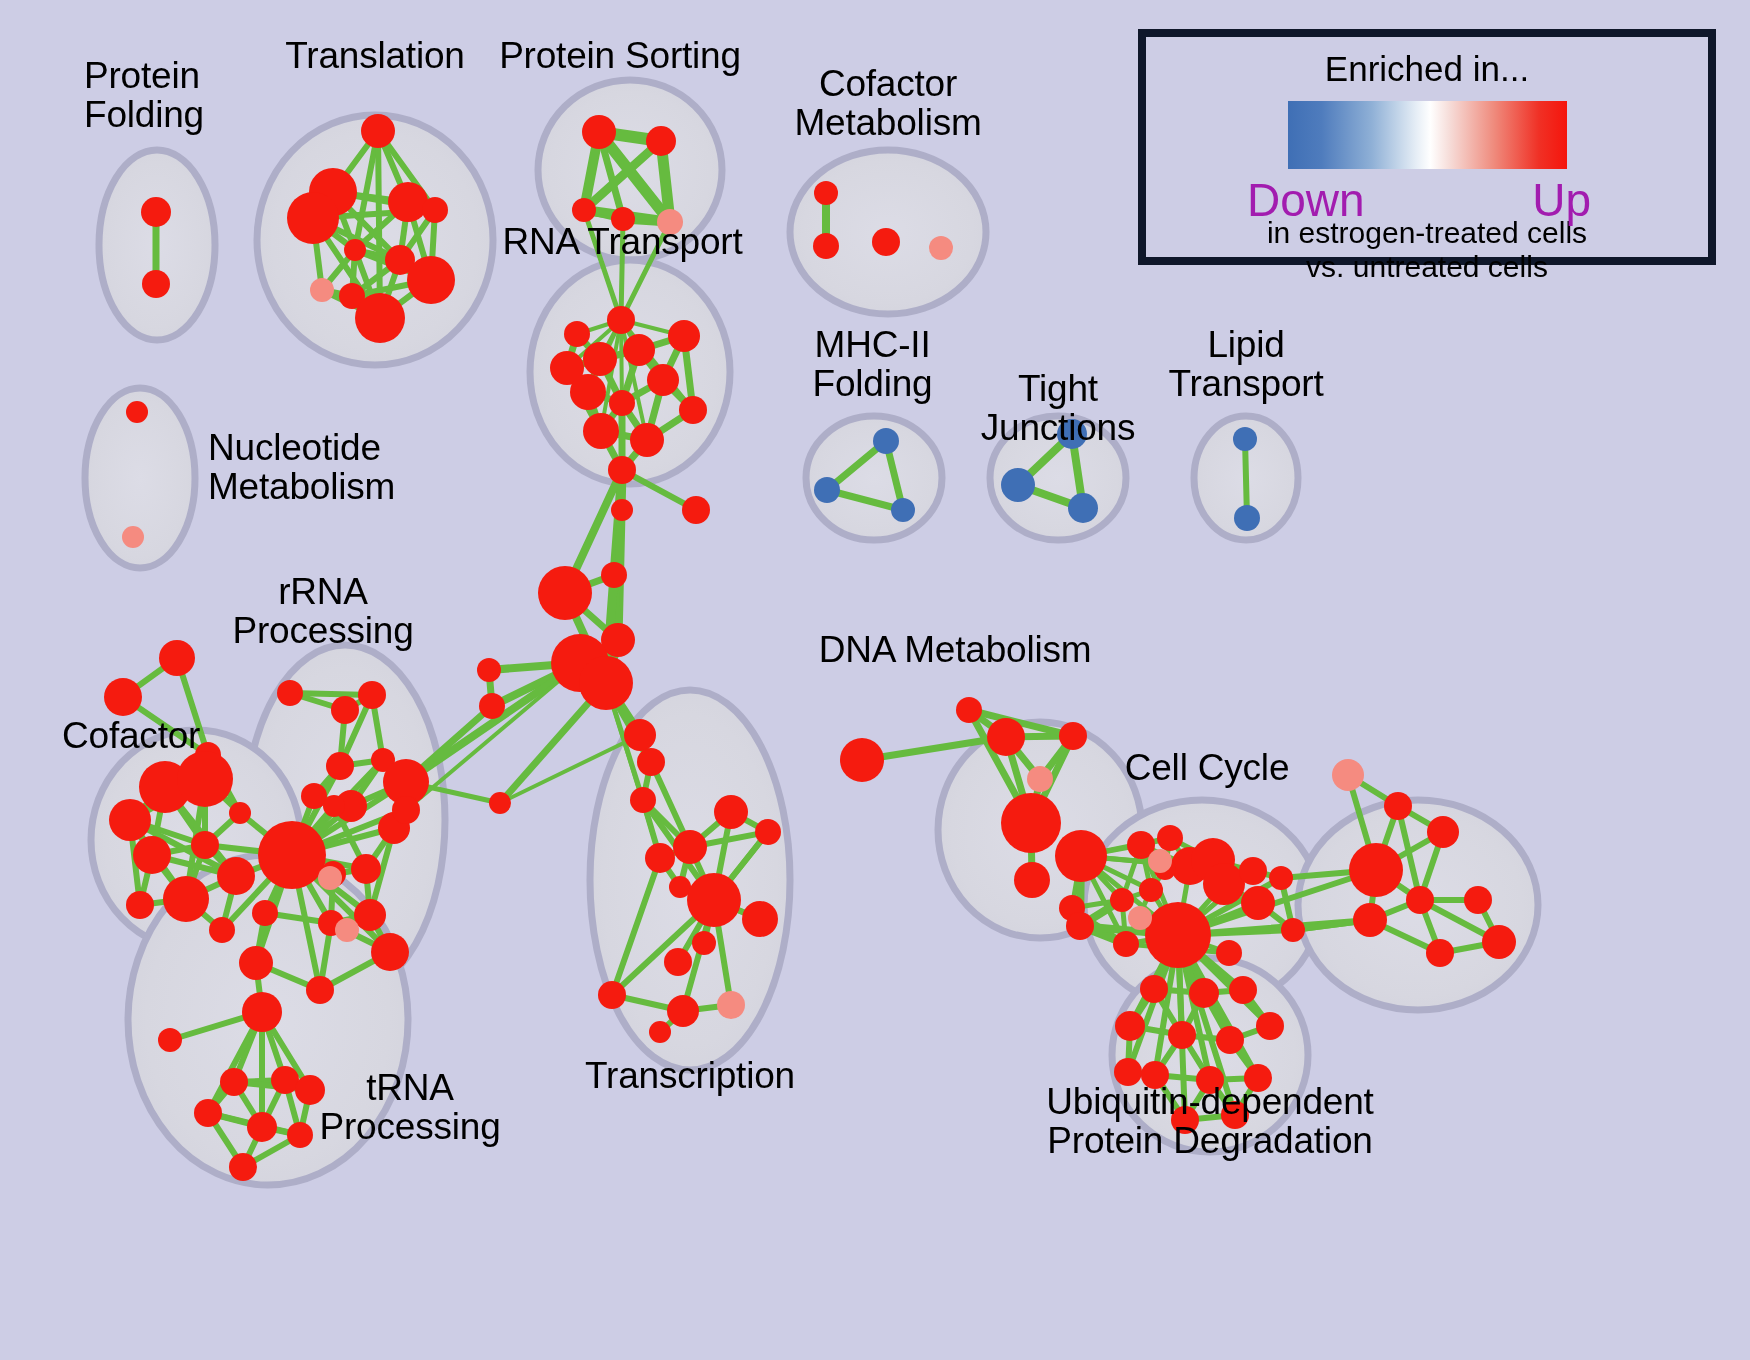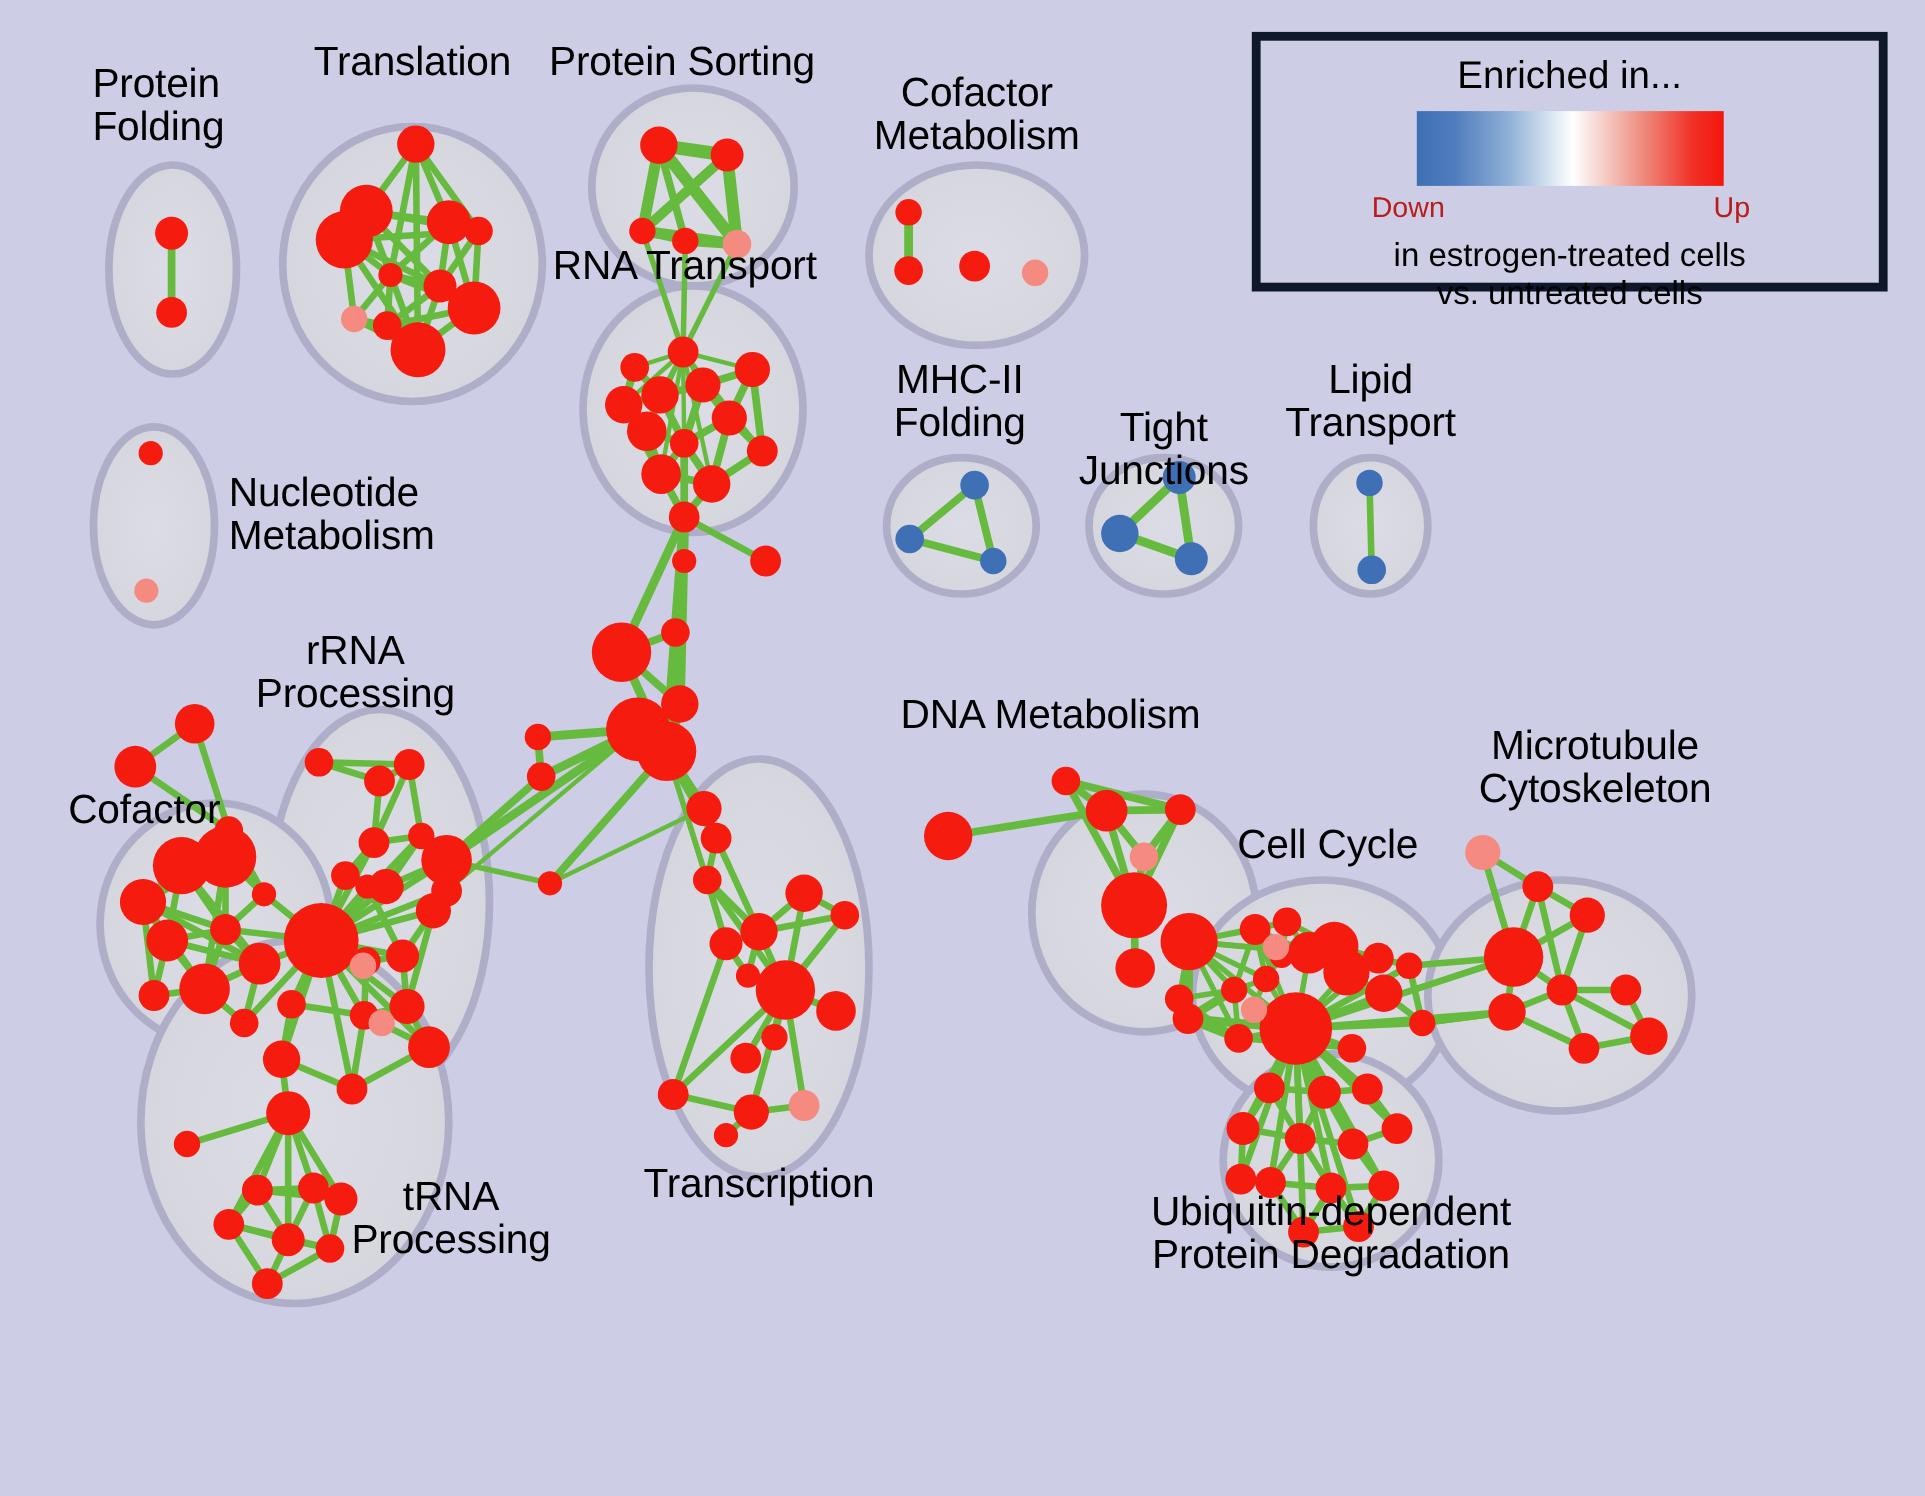--- a/index.html
+++ b/index.html
@@ -44,21 +44,21 @@
   #legend-bar{
     margin:12px auto 0 auto;
     width:279px;height:68px;
     background:linear-gradient(to right,
       #3f6fb5 0%, #4f7cbd 12%, #8fb0d6 30%,
       #e6eef6 46%, #ffffff 51%, #f6dcd8 58%,
       #ef8a7c 74%, #f03025 90%, #f5150c 100%);
   }
   #legend-ends{
     position:relative;width:360px;margin:4px auto 0 auto;
-    height:42px;font-size:26px;color:#b91c1c;
+    height:42px;font-size:46px;color:#a21caf;
   }
   #legend-down{position:absolute;left:0;top:0;}
   #legend-up{position:absolute;right:16px;top:0;}
   #legend-sub{
     text-align:center;font-size:30px;color:#000;
     line-height:1.12;white-space:pre-line;margin-top:1px;
   }
 </style>
 </head>
 <body>
@@ -777,22 +777,20 @@
 
   <div class="cluster-label lbl-c" style="left:300px;top:1068px;width:220px;text-align:center;">tRNA
 Processing</div>
 
   <div class="cluster-label lbl-c" style="left:570px;top:1056px;width:240px;">Transcription</div>
 
   <div class="cluster-label lbl-c" style="left:810px;top:630px;width:290px;">DNA Metabolism</div>
 
   <div class="cluster-label lbl-c" style="left:1092px;top:748px;width:230px;">Cell Cycle</div>
 
-  <div class="cluster-label lbl-c" style="left:1300px;top:658px;width:300px;">Microtubule
-Cytoskeleton</div>
 
   <div class="cluster-label lbl-c" style="left:980px;top:1082px;width:460px;">Ubiquitin-dependent
 Protein Degradation</div>
 
   <div id="legend">
     <div id="legend-title">Enriched in...</div>
     <div id="legend-bar"></div>
     <div id="legend-ends">
       <span id="legend-down">Down</span>
       <span id="legend-up">Up</span>

